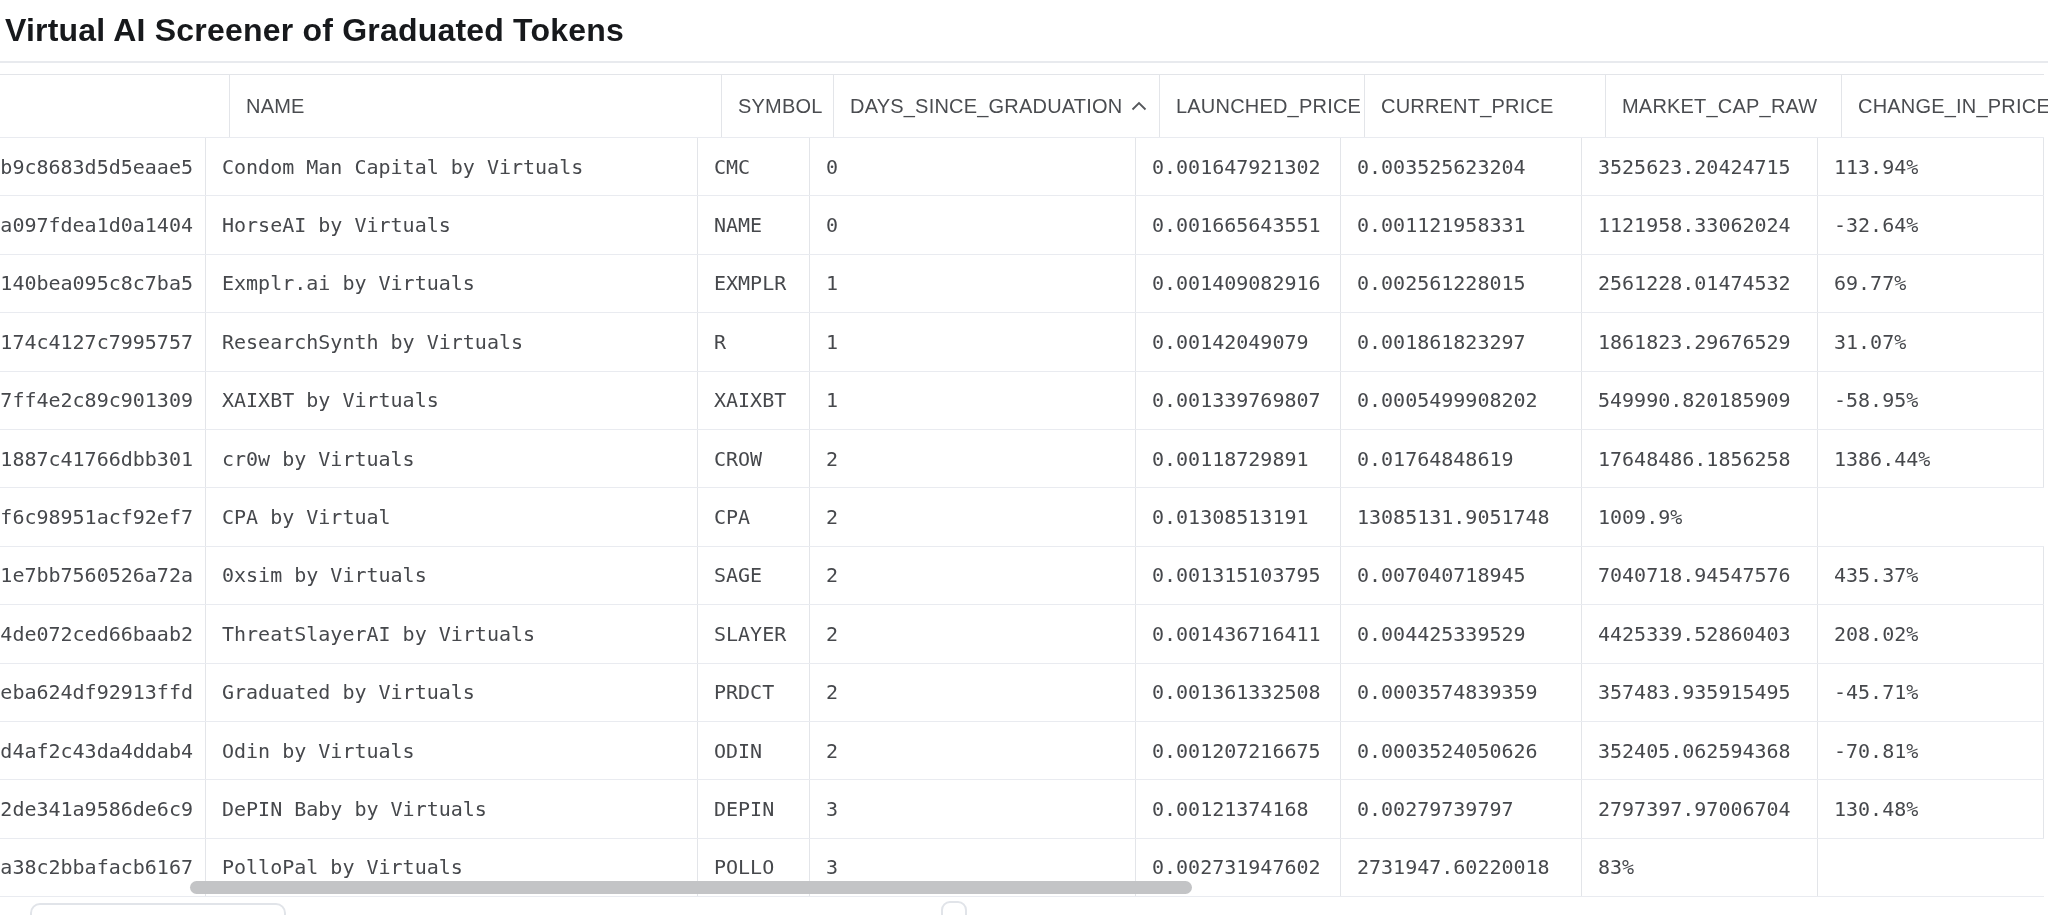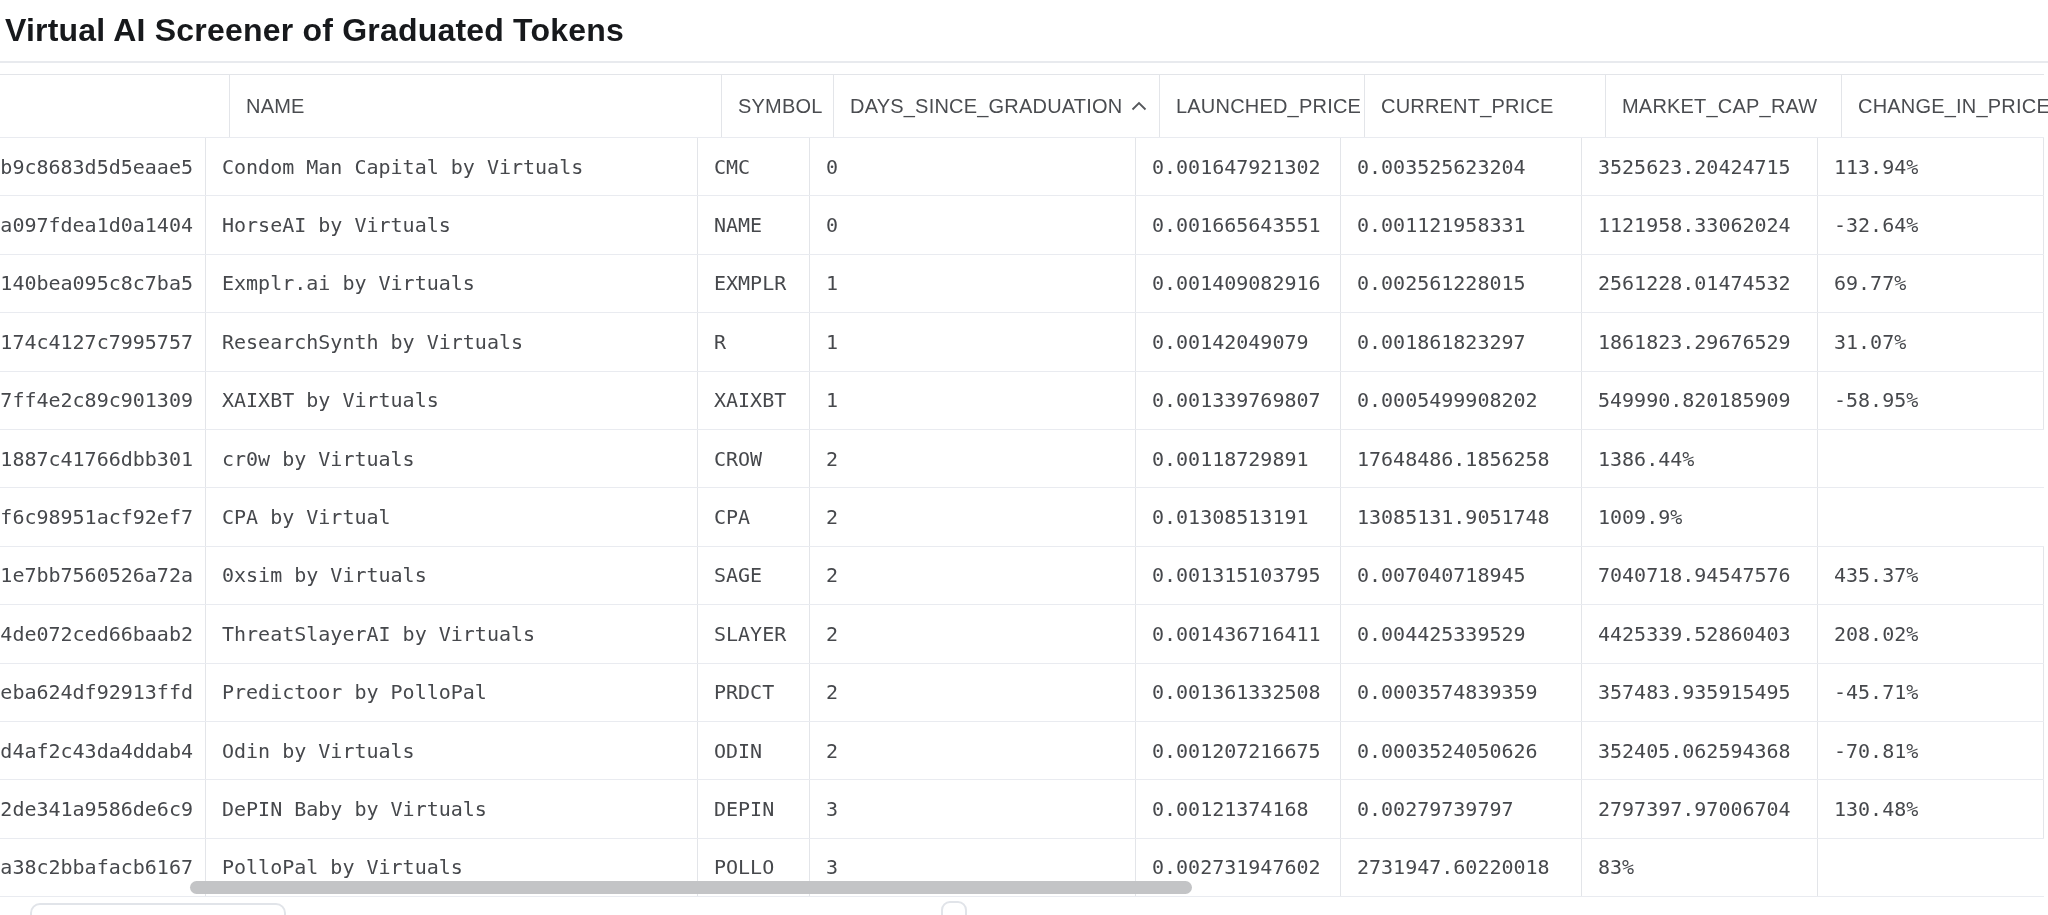--- a/index.html
+++ b/index.html
@@ -242,20 +242,23 @@
         <div class="cell">
           <span>CROW</span>
         </div>
         <div class="cell">
           <span>2</span>
         </div>
         <div class="cell">
           <span>0.00118729891</span>
         </div>
         <div class="cell">
+          <span>0.01764848619</span>
+        </div>
+        <div class="cell">
           <span>17648486.1856258</span>
         </div>
         <div class="cell">
           <span>1386.44%</span>
         </div>
       </div>
       <div class="trow">
         <div class="cell id-cell">
           <span class="clip-right">f02df6c98951acf92ef7</span>
         </div>
@@ -328,21 +331,21 @@
         </div>
         <div class="cell">
           <span>208.02%</span>
         </div>
       </div>
       <div class="trow">
         <div class="cell id-cell">
           <span class="clip-right">782beba624df92913ffd</span>
         </div>
         <div class="cell">
-          <span>Predictoor by PolloPal</span>
+          <span>Graduated by Virtuals</span>
         </div>
         <div class="cell">
           <span>PRDCT</span>
         </div>
         <div class="cell">
           <span>2</span>
         </div>
         <div class="cell">
           <span>0.001361332508</span>
         </div>

